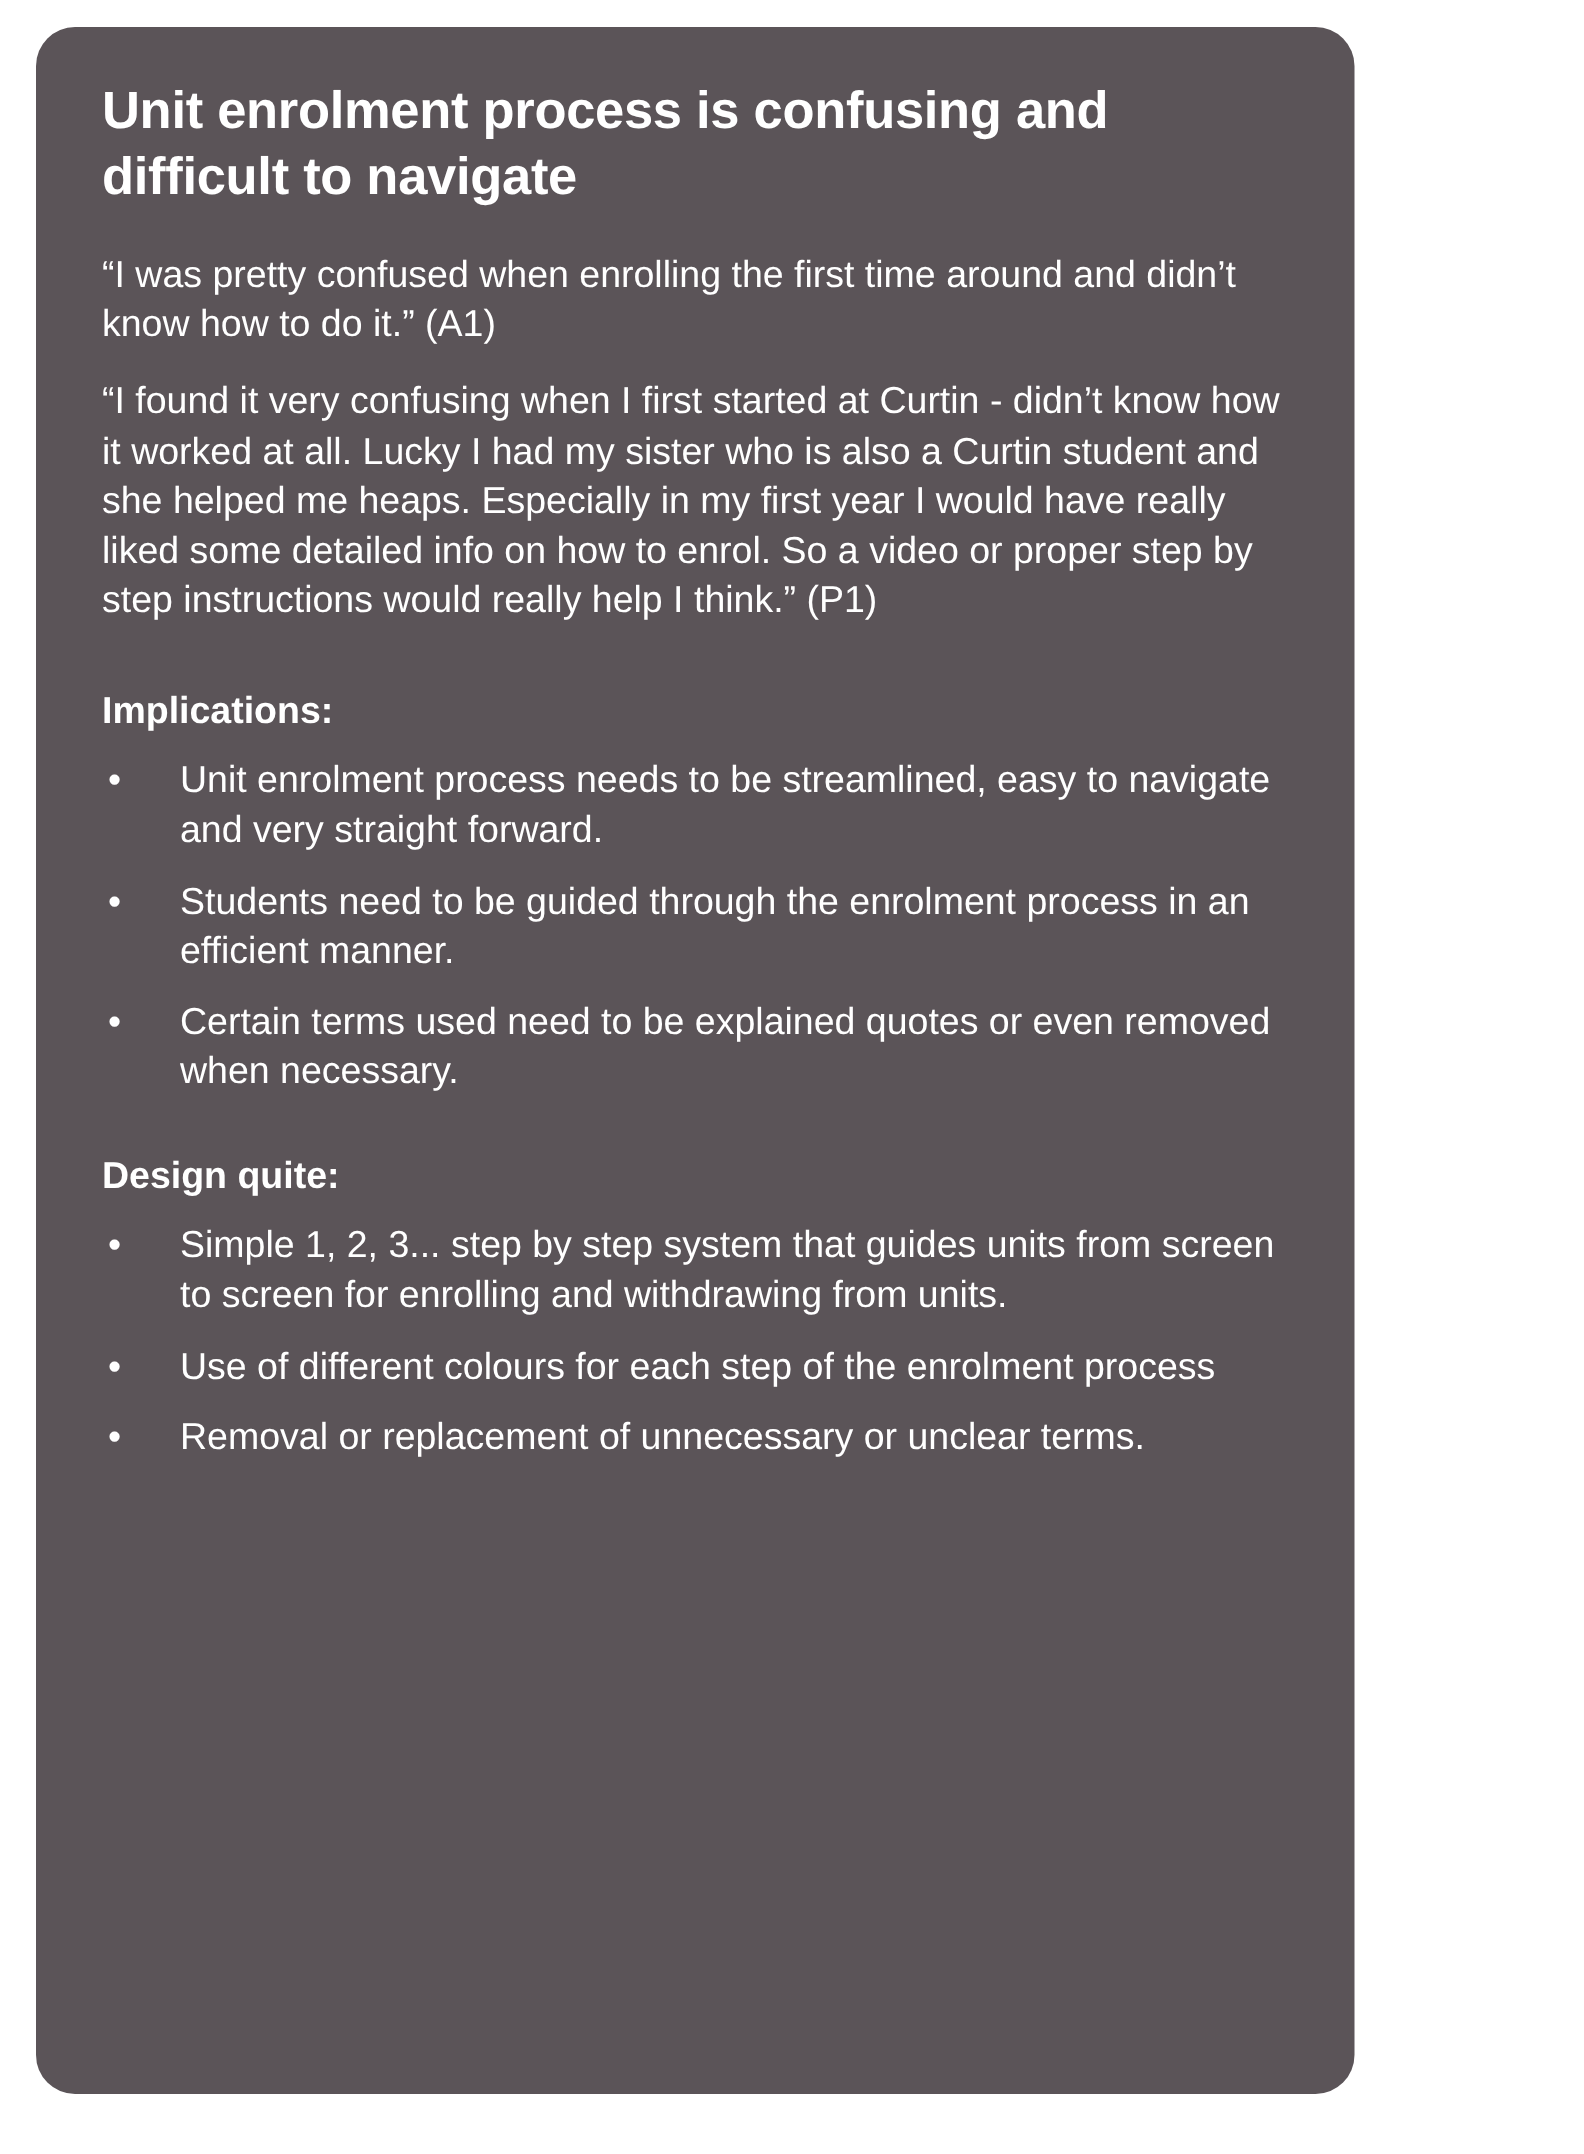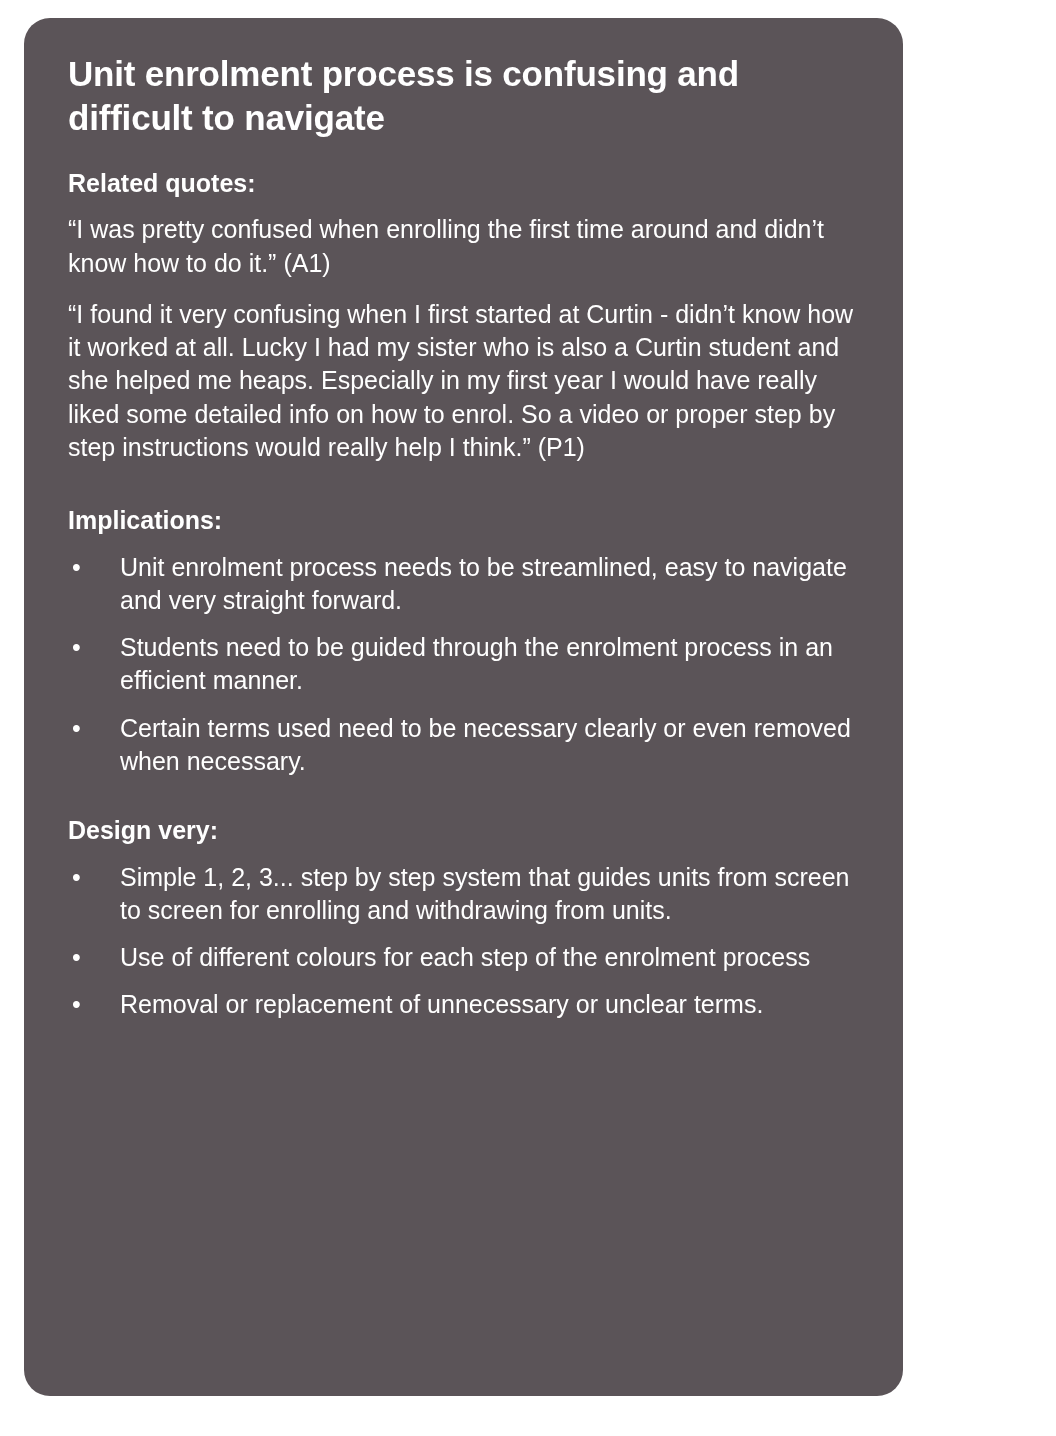--- a/index.html
+++ b/index.html
@@ -90,45 +90,44 @@
 </style>
 </head>
 <body>
 
 <div class="page">
   <div class="card">
 
     <h1 class="card-title">Unit enrolment process is confusing and difficult to navigate</h1>
 
     <div class="quotes-block">
-      <div class="section-label">Related quotes:</div>
       <p class="quote">“I was pretty confused when enrolling the first time around and didn’t know how to do it.” (A1)</p>
       <p class="quote">“I found it very confusing when I first started at Curtin - didn’t know how it worked at all. Lucky I had my sister who is also a Curtin student and she helped me heaps. Especially in my first year I would have really liked some detailed info on how to enrol. So a video or proper step by step instructions would really help I think.” (P1)</p>
     </div>
 
     <div>
       <div class="section-label label-implications">Implications:</div>
       <ul class="bullet-list">
         <li class="bullet-item">
           <span class="bullet-dot">•</span>
           <span class="bullet-text">Unit enrolment process needs to be streamlined, easy to navigate and very straight forward.</span>
         </li>
         <li class="bullet-item">
           <span class="bullet-dot">•</span>
           <span class="bullet-text">Students need to be guided through the enrolment process in an efficient manner.</span>
         </li>
         <li class="bullet-item">
           <span class="bullet-dot">•</span>
-          <span class="bullet-text">Certain terms used need to be necessary clearly or even removed when necessary.</span>
+          <span class="bullet-text">Certain terms used need to be explained quotes or even removed when necessary.</span>
         </li>
       </ul>
     </div>
 
     <div>
-      <div class="section-label">Design very:</div>
+      <div class="section-label">Design quite:</div>
       <ul class="bullet-list ideas-list">
         <li class="bullet-item">
           <span class="bullet-dot">•</span>
           <span class="bullet-text">Simple 1, 2, 3... step by step system that guides units from screen to screen for enrolling and withdrawing from units.</span>
         </li>
         <li class="bullet-item">
           <span class="bullet-dot">•</span>
           <span class="bullet-text">Use of different colours for each step of the enrolment process</span>
         </li>
         <li class="bullet-item">

